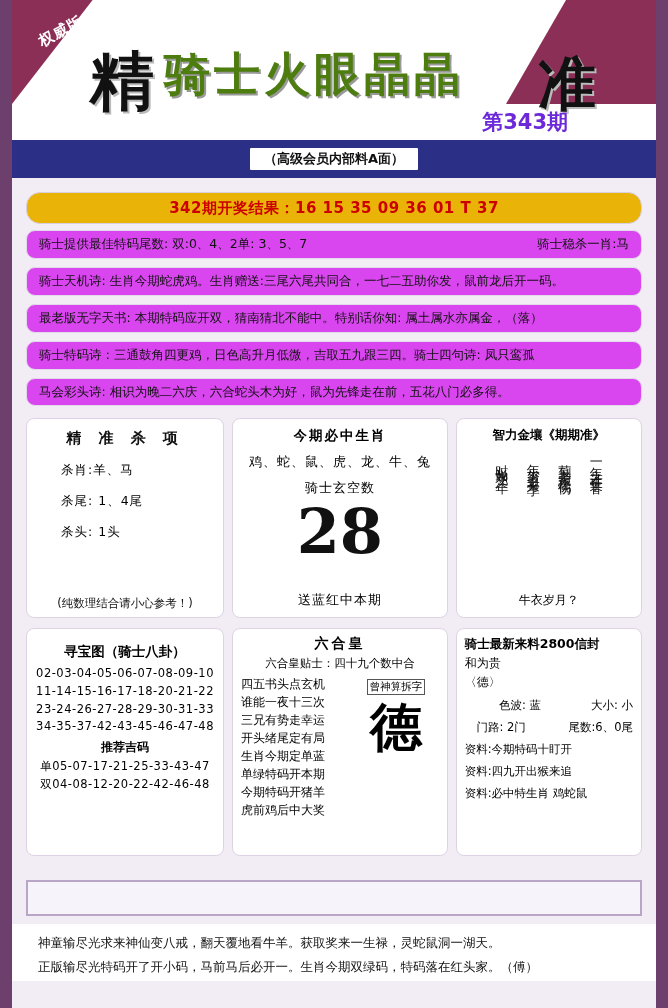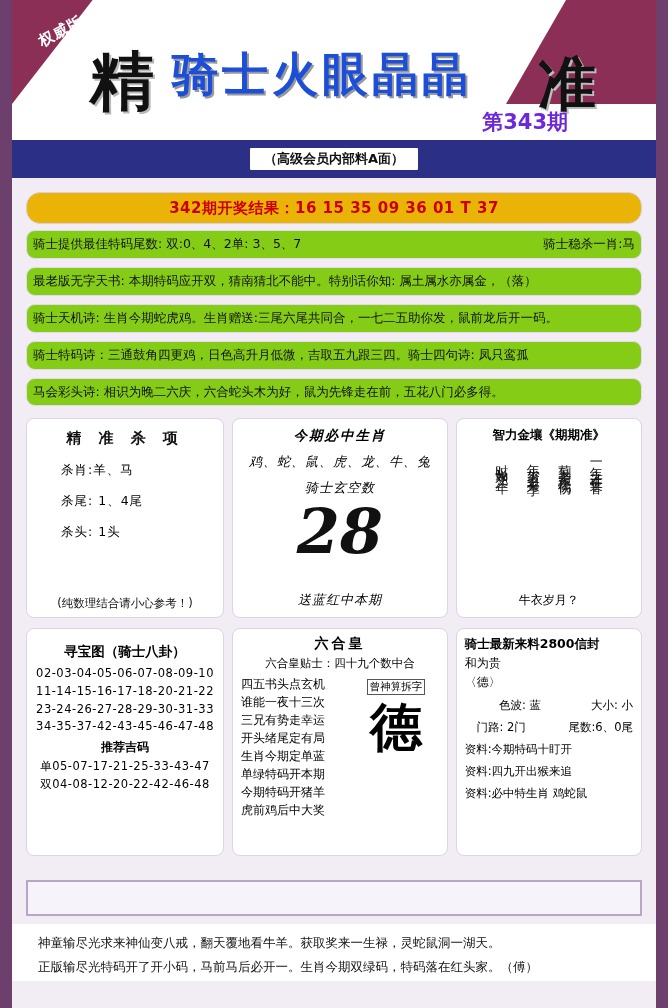--- a/index.html
+++ b/index.html
@@ -45,23 +45,23 @@
     color:#fff;font-size:15px;font-weight:bold;letter-spacing:1px;
     text-align:center;
   }
   .jing{
     position:absolute;left:78px;top:38px;
     font-family:"DejaVu Serif","Liberation Serif",serif;
     font-size:64px;font-weight:bold;color:#111;
     text-shadow:2px 2px 0 #bbb;
   }
   .title-main{
-    position:absolute;left:160px;top:44px;
-    font-family:"DejaVu Serif","Liberation Serif",serif;
-    font-size:46px;font-weight:bold;color:#1d4ed8;letter-spacing:4px;
+    position:absolute;left:152px;top:44px;
+    font-family:"DejaVu Serif","Liberation Serif",serif;
+    font-size:46px;font-weight:bold;color:#4d7c0f;letter-spacing:4px;
     text-shadow:2px 2px 0 #999;
   }
   .zhun{
     position:absolute;right:60px;top:46px;
     font-family:"DejaVu Serif","Liberation Serif",serif;
     font-size:58px;font-weight:bold;color:#111;
     text-shadow:2px 2px 0 #bbb;
   }
   .issue{
     position:absolute;right:88px;top:108px;
@@ -82,37 +82,37 @@
     background:#eab308;border-radius:14px;
     display:flex;align-items:center;justify-content:center;
     border:1px solid #d8cfe0;
   }
   .result-band span{
     color:#cc0000;font-size:15px;font-weight:bold;letter-spacing:.5px;
   }
   
   .rows{position:absolute;left:14px;right:14px;top:230px;}
   .row{
-    background:#84cc16;border-radius:9px;
-    margin-bottom:8px;padding:5px 6px;
+    background:#d946ef;border-radius:9px;
+    margin-bottom:8px;padding:5px 12px;
     font-size:12.5px;color:#111;line-height:1.35;
     border:1px solid #e2dae9;
     display:flex;
   }
   .row .c1{flex:0 0 auto;}
   .row .c2{margin-left:auto;padding-left:20px;}
   
   .panels{position:absolute;left:14px;right:14px;top:418px;}
   .prow{display:flex;gap:8px;}
   .panel{
     background:#fff;border:1px solid #ddd3e4;border-radius:8px;
     box-sizing:border-box;padding:6px 8px;
   }
   .p-kill{width:202px;height:200px;position:relative;}
-  .p-mid{width:220px;height:200px;position:relative;text-align:center;font-style:italic;}
+  .p-mid{width:220px;height:200px;position:relative;text-align:center;}
   .p-right{width:190px;height:200px;position:relative;}
   .panel-title{
     text-align:center;font-size:15px;font-weight:bold;color:#111;
     letter-spacing:6px;margin-top:4px;
   }
   .kill-line{font-size:12.5px;margin:14px 0 0 26px;letter-spacing:1px;}
   .kill-note{
     position:absolute;left:0;right:0;bottom:6px;text-align:center;
     font-size:11.5px;color:#111;
   }
@@ -202,24 +202,24 @@
     <div class="result-band">
       <span>342期开奖结果：16 15 35 09 36 01 T 37</span>
     </div>
 
     <div class="rows">
       <div class="row">
         <div class="c1">骑士提供最佳特码尾数: 双:0、4、2单: 3、5、7</div>
         <div class="c2">骑士稳杀一肖:马</div>
       </div>
       <div class="row">
+        <div class="c1">骑士天机诗: 生肖今期蛇虎鸡。生肖赠送:三尾六尾共同合，一七二五助你发，鼠前龙后开一码。</div>
+      </div>
+      <div class="row">
         <div class="c1">最老版无字天书: 本期特码应开双，猜南猜北不能中。特别话你知: 属土属水亦属金，（落）</div>
-      </div>
-      <div class="row">
-        <div class="c1">骑士天机诗: 生肖今期蛇虎鸡。生肖赠送:三尾六尾共同合，一七二五助你发，鼠前龙后开一码。</div>
       </div>
       <div class="row">
         <div class="c1">骑士特码诗：三通鼓角四更鸡，日色高升月低微，吉取五九跟三四。骑士四句诗: 凤只鸾孤</div>
       </div>
       <div class="row">
         <div class="c1">马会彩头诗: 相识为晚二六庆，六合蛇头木为好，鼠为先锋走在前，五花八门必多得。</div>
       </div>
     </div>
 
     <div class="panels">

